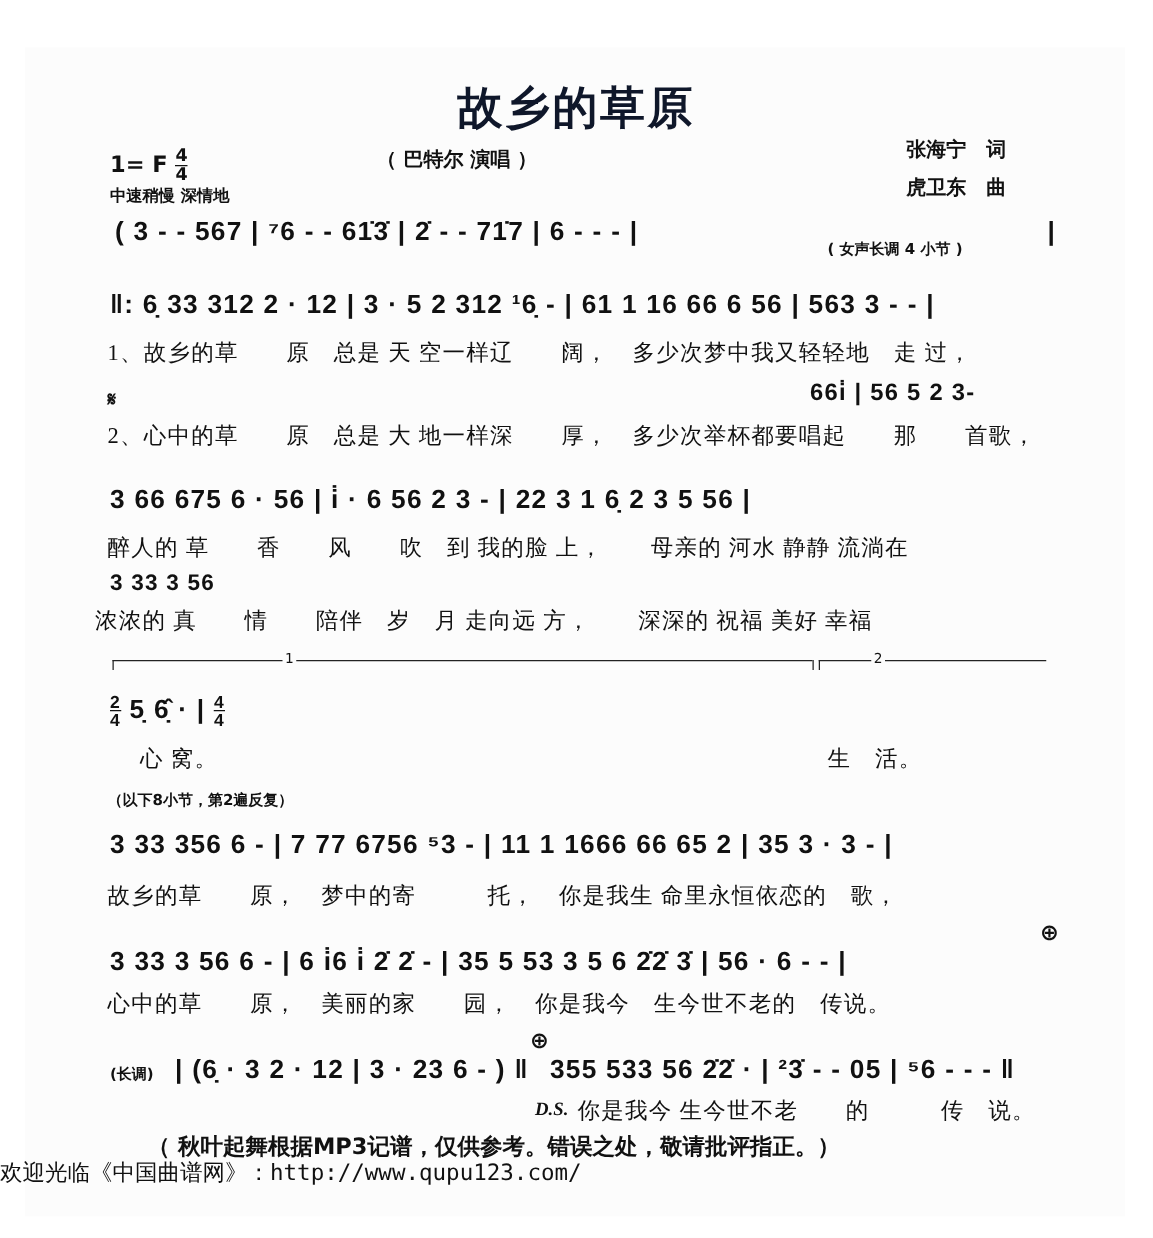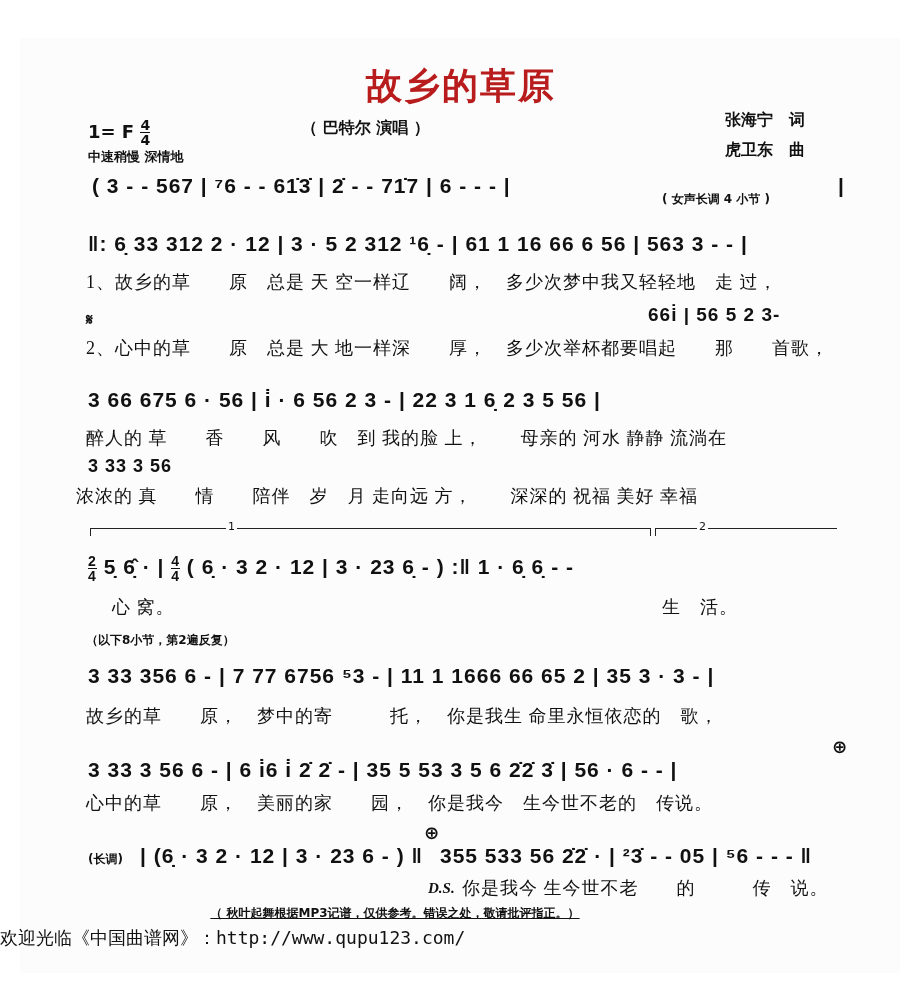--- a/index.html
+++ b/index.html
@@ -6,41 +6,41 @@
     body {
       width: 922px; height: 990px; background: #ffffff; position: relative; overflow: hidden;
       font-family: "DejaVu Sans", sans-serif; color: #111;
     }
     .sheet {
       position: absolute; left: 20px; top: 38px; width: 880px; height: 935px; background: #fcfcfc;
     }
     .abs { position: absolute; white-space: nowrap; }
     .title {
       left: 0; width: 922px; top: 62px; text-align: center;
-      font-size: 36px; font-weight: bold; color: #b91c1c; letter-spacing: 2px;
+      font-size: 36px; font-weight: bold; color: #0f172a; letter-spacing: 2px;
       font-family: "DejaVu Sans", sans-serif;
     }
     .performer { left: 0; width: 731px; top: 118px; text-align: center; font-size: 16px; font-weight: bold; }
     .credit { font-size: 16px; font-weight: bold; }
     .key { font-size: 18px; font-weight: bold; }
     .frac { display: inline-block; vertical-align: middle; text-align: center; font-size: 14px; line-height: 14px; font-weight: bold; }
     .frac span { display: block; }
     .frac .num { border-bottom: 1px solid #111; }
     .tempo { font-size: 13px; font-weight: bold; }
     .notes {
       font-family: "Liberation Sans", sans-serif; font-weight: bold; font-size: 21px; letter-spacing: 1px;
     }
     .lyric { font-family: Liberation Serif, serif; font-size: 18px; letter-spacing: 1px; }
     .small { font-size: 12px; font-weight: bold; }
     .segno { font-size: 16px; font-weight: bold; }
     .coda { font-size: 18px; font-weight: bold; }
     .volta-line { position: absolute; height: 0; border-top: 1.5px solid #222; }
     .volta-tick { position: absolute; width: 0; height: 8px; border-left: 1.5px solid #222; }
     .volta-num { position: absolute; font-size: 11px; background: #fcfcfc; padding: 0 2px; }
-    .footer1 { left: 0; width: 790px; top: 905px; text-align: center; font-size: 12px; font-weight: bold; text-decoration: underline; }
+    .footer1 { left: 0; width: 790px; top: 905px; text-align: center; font-size: 18px; font-weight: bold; }
     .footer2 { left: 0; width: 922px; top: 926px; text-align: left; font-size: 18px; font-family: "DejaVu Serif", serif; }
     .url { font-family: "DejaVu Sans Mono", monospace; }
     .ds { font-style: italic; font-family: "Liberation Serif", serif; font-weight: bold; font-size: 15px; }
   </style>
 </head>
 <body>
 
 <div class="sheet"></div>
 
 <div class="abs title">故乡的草原</div>
@@ -83,21 +83,20 @@
 <div class="abs notes" style="left:88px; top:554px;">
   <span class="frac">
     <span class="num">2</span>
     <span>4</span>
   </span>
   <span>5̣ 6̣̂ · |</span>
   <span class="frac">
     <span class="num">4</span>
     <span>4</span>
   </span>
-  <span>( 6̣ · 3 2 · 12 | 3 · 23 6̣ - ) :‖ 1 · 6̣ 6̣ - -</span>
 </div>
 <div class="abs lyric" style="left:112px; top:595px;">心 窝。</div>
 <div class="abs lyric" style="left:662px; top:595px;">生　活。</div>
 
 <div class="abs small" style="left:86px; top:632px;">（以下8小节，第2遍反复）</div>
 <div class="abs notes" style="left:88px; top:664px;">3 33 356 6 - | 7 77 6756 ⁵3 - | 11 1 1666 66 65 2 | 35 3 · 3 - |</div>
 <div class="abs lyric" style="left:86px; top:704px;">故乡的草　　原，　梦中的寄　　　托，　你是我生 命里永恒依恋的　歌，</div>
 
 <div class="abs coda" style="left:832px; top:736px;">⊕</div>
 <div class="abs notes" style="left:88px; top:758px;">3 33 3 56 6 - | 6 i̇6 i̇ 2̇ 2̇ - | 35 5 53 3 5 6 2̇2̇ 3̇ | 56 · 6 - - |</div>

